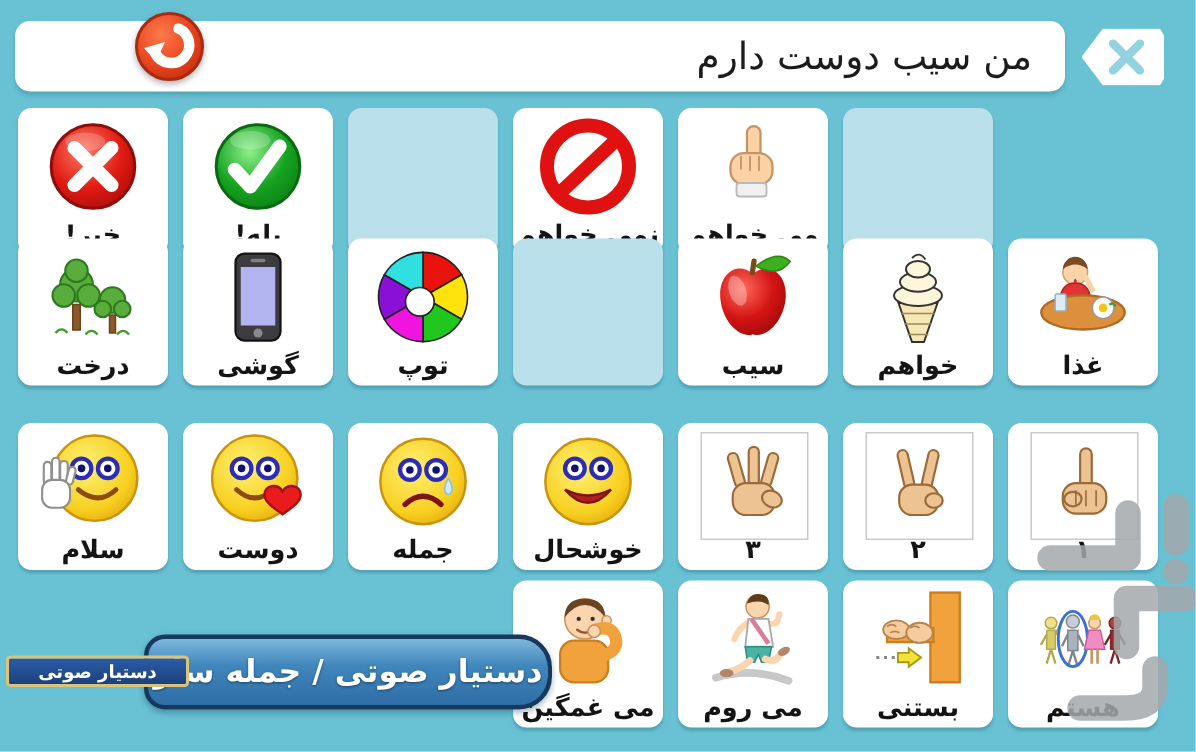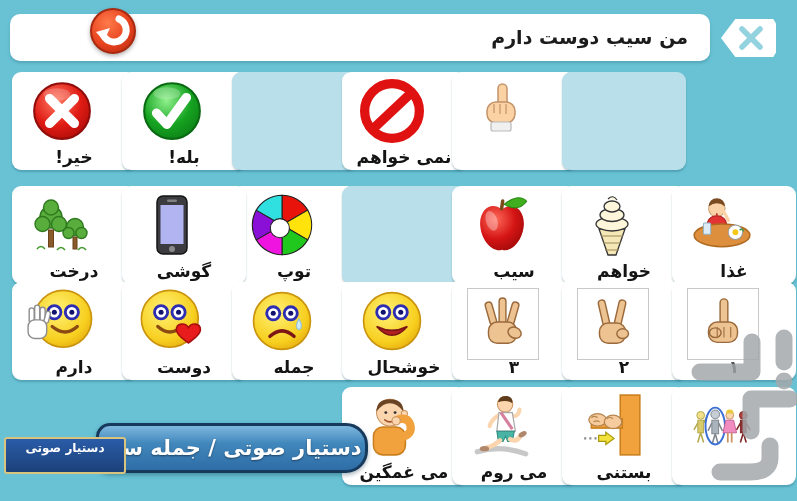--- a/index.html
+++ b/index.html
@@ -3,50 +3,50 @@
 <meta charset="utf-8">
 <style>
   html,body{margin:0;padding:0;}
   .stage{position:relative;width:797px;height:501px;background:#68c2d4;overflow:hidden;
          font-family:"DejaVu Sans",sans-serif;}
 
   
   .topbar{position:absolute;left:10px;top:14px;width:700px;height:47px;background:#fff;
           border-radius:10px;box-shadow:0 2px 3px rgba(20,80,100,.25);}
   .sentence{position:absolute;right:22px;top:0;height:51px;line-height:47px;
-            font-size:19px;font-weight:700;color:#1c1c1c;}
+            font-size:25px;font-weight:400;color:#1c1c1c;}
   .undo{position:absolute;left:78px;top:-8px;width:50px;height:50px;cursor:pointer;
         filter:drop-shadow(0 2px 2px rgba(0,0,0,.3));}
   .backspace{position:absolute;left:721px;top:19px;width:55px;height:38px;background:#fff;
              clip-path:polygon(26% 0,95% 0,100% 12%,100% 88%,95% 100%,26% 100%,0 50%);
              cursor:pointer;}
   .backspace svg{position:absolute;left:10px;top:3px;}
 
   
   .card{position:absolute;width:100px;height:98px;background:#fff;border-radius:9px;
-        box-shadow:0 2px 2px rgba(20,80,100,.28);cursor:pointer;padding-left:24px;}
+        box-shadow:0 2px 2px rgba(20,80,100,.28);cursor:pointer;}
   .card.empty{background:#b9e0ea;cursor:default;}
-  .r0{top:72px}.r1{top:186px}.r2{top:282px}.r3{top:387px}
+  .r0{top:72px}.r1{top:159px}.r2{top:282px}.r3{top:387px}
   .c0{left:12px}.c1{left:122px}.c2{left:232px}.c3{left:342px}.c4{left:452px}.c5{left:562px}.c6{left:672px}
   .ic{position:absolute;left:0;top:2px;width:100px;height:74px;display:flex;
       align-items:center;justify-content:center;}
   .lbl{position:absolute;left:0;bottom:3px;width:100%;text-align:center;font-size:17px;
        font-weight:700;color:#141414;line-height:1.1;}
   .numbox{position:absolute;left:15px;top:6px;width:70px;height:70px;background:#fff;
           border:1px solid #c9c9c9;display:flex;align-items:center;justify-content:center;}
 
   
   .banner{position:absolute;left:96px;top:423px;width:272px;height:50px;box-sizing:border-box;
           border:3px solid #16395c;border-radius:14px 22px 22px 14px;
           background:linear-gradient(#7db7dd 0%,#4187bc 40%,#2e6da6 100%);
           box-shadow:0 2px 4px rgba(0,40,60,.35);z-index:6;}
   .banner .btxt{position:absolute;width:100%;top:50%;transform:translateY(-52%);text-align:center;
           color:#fff;font-size:21px;font-weight:700;text-shadow:0 1px 2px rgba(0,0,0,.45);}
   .logo{position:absolute;left:0px;top:388px;width:130px;height:113px;z-index:7;}
-  .ribbon{position:absolute;left:4px;top:437px;width:122px;height:37px;box-sizing:border-box;
+  .ribbon{position:absolute;left:4px;top:437px;width:122px;height:21px;box-sizing:border-box;
           background:linear-gradient(#2a5ca8,#1c4179);border:2px solid #d8c47c;border-radius:3px;
           color:#fff;font-size:12px;font-weight:700;text-align:center;line-height:19px;z-index:8;}
 
   
   .watermark{position:absolute;left:690px;top:320px;z-index:9;pointer-events:none;opacity:.85;}
 </style>
 </head>
 <body>
 
 <div class="stage">
@@ -124,20 +124,21 @@
 
   <div class="card r0 c4">
     <div class="ic">
       <svg width="64" height="64" viewBox="0 0 64 64">
         <rect x="28" y="5" width="9" height="25" rx="4.5" fill="#fbd2a4" stroke="#c49368" stroke-width="1.5"></rect>
         <rect x="17" y="23" width="28" height="21" rx="9" fill="#fbd2a4" stroke="#c49368" stroke-width="1.5"></rect>
         <path d="M24 25 v9 M30 25 v10 M36 25 v10" stroke="#c49368" stroke-width="1.2" fill="none"></path>
         <rect x="21" y="43" width="20" height="9" rx="2" fill="#f0f0f0" stroke="#b9b9b9" stroke-width="1.2"></rect>
       </svg>
     </div>
+    <div class="lbl" dir="rtl">می خواهم</div>
   </div>
 
   <div class="card empty r0 c5"></div>
 
 
   <div class="card r1 c0">
     <div class="ic">
       <svg width="66" height="64" viewBox="0 0 64 64">
         <g fill="#58ad3c" stroke="#2f7a1e" stroke-width="1.4">
           <circle cx="21" cy="24" r="11"></circle>
@@ -258,21 +259,21 @@
         <path d="M23 37 q12 10 23 0" fill="none" stroke="#8a4a12" stroke-width="3" stroke-linecap="round"></path>
         <g fill="#fff" stroke="#8f8f8f" stroke-width="1.3">
           <rect x="2" y="20" width="4.6" height="14" rx="2.3"></rect>
           <rect x="7" y="17.5" width="4.6" height="16" rx="2.3"></rect>
           <rect x="12" y="19.5" width="4.6" height="14" rx="2.3"></rect>
           <rect x="16.5" y="23" width="4.2" height="11" rx="2.1" transform="rotate(14 18.6 28)"></rect>
           <rect x="1" y="31" width="17" height="17" rx="6"></rect>
         </g>
       </svg>
     </div>
-    <div class="lbl" dir="rtl">دارم</div>
+    <div class="lbl" dir="rtl">سلام</div>
   </div>
 
   <div class="card r2 c1">
     <div class="ic">
       <svg width="70" height="70" viewBox="0 0 64 64">
         <defs>
             <radialGradient id="sg2" cx="40%" cy="35%" r="75%">
           <stop offset="0" stop-color="#fff176"></stop>
               <stop offset=".7" stop-color="#f7cf1f"></stop>
               <stop offset="1" stop-color="#e3a70e"></stop>
@@ -442,20 +443,21 @@
         <ellipse cx="25" cy="32" rx="10" ry="19" fill="none" stroke="#3b6fd4" stroke-width="2"></ellipse>
         <circle cx="40" cy="21" r="4" fill="#fbd5ae" stroke="#c9935f"></circle>
         <path d="M36 19 a4 4 0 0 1 8 0 z" fill="#e8c93e"></path>
         <path d="M36 26 h8 l3 13 h-14 z" fill="#f08cc0" stroke="#c7609a"></path>
         <path d="M38 39 v10 M42 39 v10" stroke="#c9935f" stroke-width="1.8"></path>
         <circle cx="54" cy="21" r="4" fill="#b04040" stroke="#7c2424"></circle>
         <rect x="51" y="26" width="6" height="13" fill="#8d2f2f" stroke="#7c2424"></rect>
         <path d="M54 39 l-3 10 M54 39 l3 10 M51 29 l-4 7 M57 29 l4 7" stroke="#7c2424" stroke-width="1.6" fill="none"></path>
       </svg>
     </div>
+    <div class="lbl" dir="rtl">هستم</div>
   </div>
 
   <div class="banner">
     <div class="btxt" dir="rtl">دستیار صوتی / جمله ساز</div>
   </div>
 
   <div class="logo">
     
     
     

